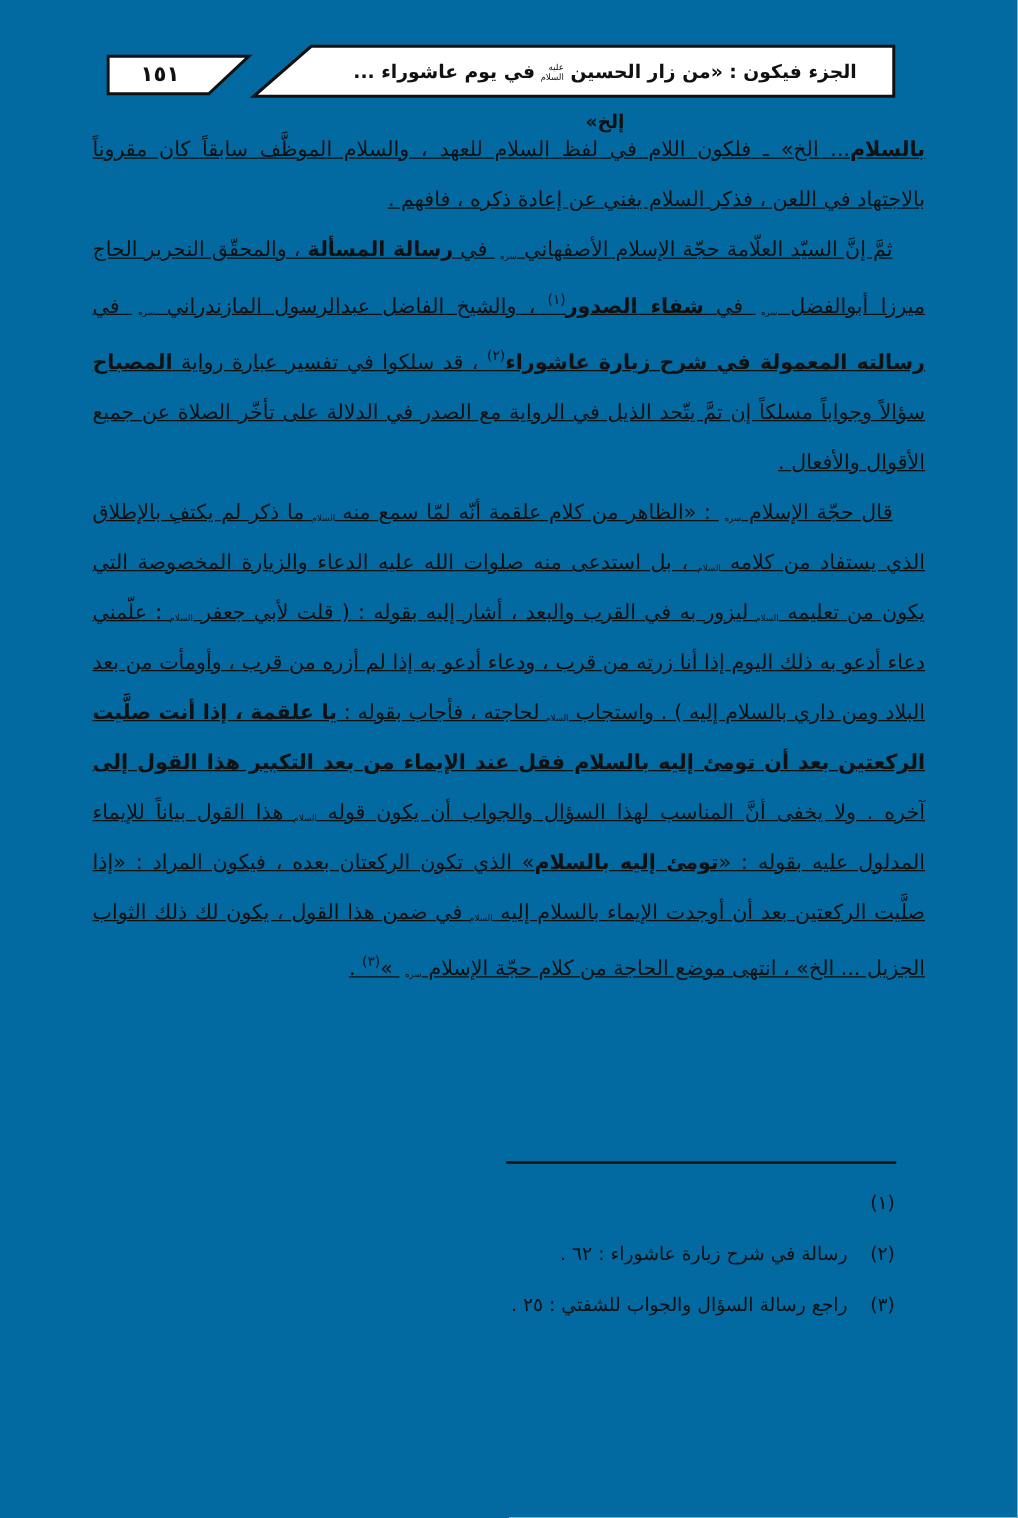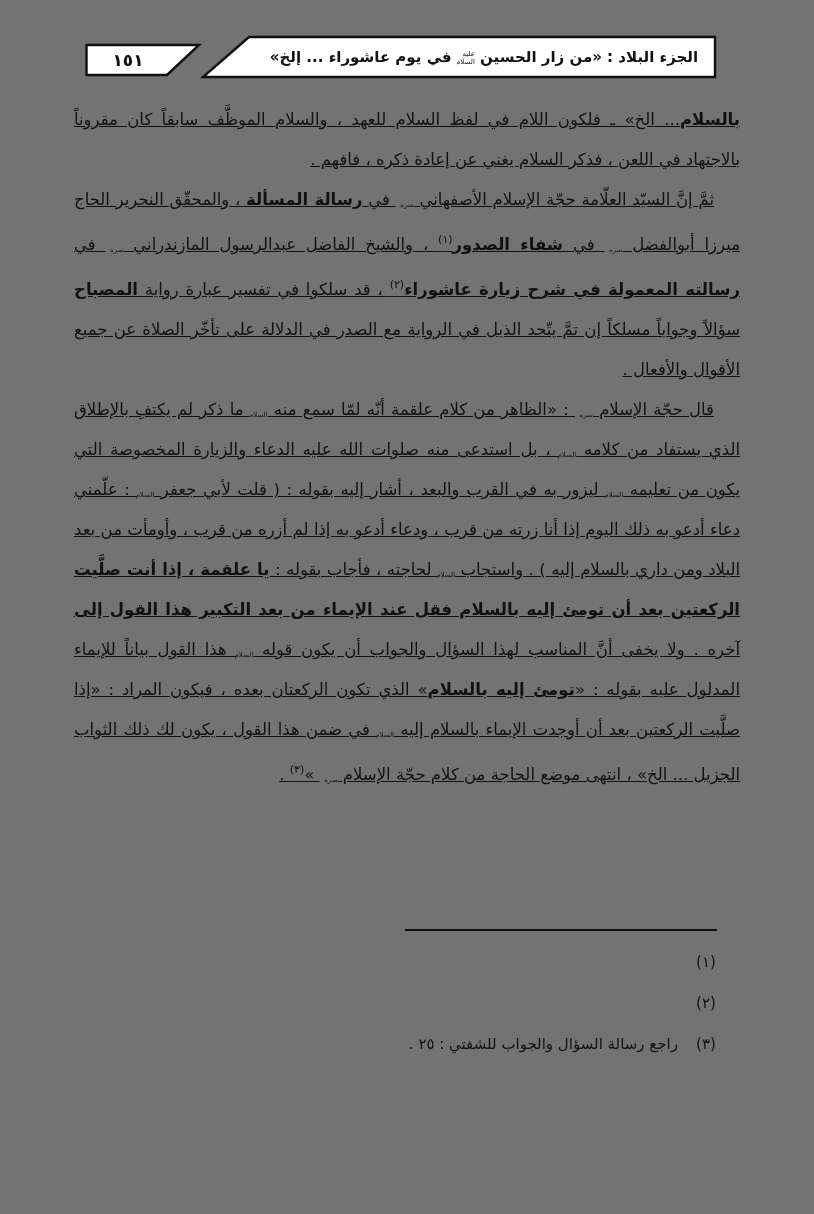--- a/index.html
+++ b/index.html
@@ -1,20 +1,20 @@
 <!DOCTYPE html>
 <html lang="ar" dir="rtl"><head>
 <meta charset="utf-8">
 <style>
   html,body{margin:0;padding:0;background:#e9e9e9;}
   .page{
     position:relative;
     width:814px;height:1214px;
     margin:0 auto;
-    background:#737373;
+    background:#0369a1;
     direction:rtl;
     font-family:"DejaVu Sans", sans-serif;
     color:#111111;
     overflow:hidden;
   }
 
   
   .header-banner{position:absolute;top:31px;left:85px;width:632px;height:48px;}
   .header-banner svg{position:absolute;top:0;left:0;}
   .page-number{
@@ -65,37 +65,38 @@
 <div class="page">
 
   <div class="header-banner">
     <svg width="632" height="48" viewBox="0 0 632 48">
 
       <polygon points="630,6 630,46 118,46 164,6" fill="#ffffff" stroke="#111111" stroke-width="2.4"></polygon>
 
       <polygon points="1.5,14 114,14 82,44 1.5,44" fill="#ffffff" stroke="#111111" stroke-width="2.4"></polygon>
     </svg>
     <div class="page-number">١٥١</div>
-    <div class="header-title"><span class="seg">الجزء البلاد : «من زار الحسين </span><span class="stamp">عليه السلام</span><span class="seg"> في يوم عاشوراء ... إلخ»</span></div>
+    <div class="header-title"><span class="seg">الجزء فيكون : «من زار الحسين </span><span class="stamp">عليه السلام</span><span class="seg"> في يوم عاشوراء ... إلخ»</span></div>
   </div>
 
   <div class="body-text" id="paragraphs">
       <p class="para no-indent"><span class="seg bold">بالسلام</span><span class="seg">... الخ» ـ فلكون اللام في لفظ السلام للعهد ، والسلام الموظَّف سابقاً كان مقروناً بالاجتهاد في اللعن ، فذكر السلام يغني عن إعادة ذكره ، فافهم .</span></p>
       <p class="para"><span class="seg">ثمَّ إنَّ السيّد العلّامة حجّة الإسلام الأصفهاني </span><span class="stamp">قدس سره</span><span class="seg"> في </span><span class="seg bold">رسالة المسألة</span><span class="seg"> ، والمحقّق النحرير الحاج ميرزا أبوالفضل </span><span class="stamp">قدس سره</span><span class="seg"> في </span><span class="seg bold">شفاء الصدور</span><span class="fn-ref">(١)</span><span class="seg"> ، والشيخ الفاضل عبدالرسول المازندراني </span><span class="stamp">قدس سره</span><span class="seg"> في </span><span class="seg bold">رسالته المعمولة في شرح زيارة عاشوراء</span><span class="fn-ref">(٢)</span><span class="seg"> ، قد سلكوا في تفسير عبارة رواية </span><span class="seg bold">المصباح</span><span class="seg"> سؤالاً وجواباً مسلكاً إن تمَّ يتّحد الذيل في الرواية مع الصدر في الدلالة على تأخّر الصلاة عن جميع الأقوال والأفعال .</span></p>
       <p class="para"><span class="seg">قال حجّة الإسلام </span><span class="stamp">قدس سره</span><span class="seg"> : «الظاهر من كلام علقمة أنّه لمّا سمع منه </span><span class="stamp">عليه السلام</span><span class="seg"> ما ذكر لم يكتفِ بالإطلاق الذي يستفاد من كلامه </span><span class="stamp">عليه السلام</span><span class="seg"> ، بل استدعى منه صلوات الله عليه الدعاء والزيارة المخصوصة التي يكون من تعليمه </span><span class="stamp">عليه السلام</span><span class="seg"> ليزور به في القرب والبعد ، أشار إليه بقوله : ( قلت لأبي جعفر </span><span class="stamp">عليه السلام</span><span class="seg"> : علّمني دعاء أدعو به ذلك اليوم إذا أنا زرته من قرب ، ودعاء أدعو به إذا لم أزره من قرب ، وأومأت من بعد البلاد ومن داري بالسلام إليه ) . واستجاب </span><span class="stamp">عليه السلام</span><span class="seg"> لحاجته ، فأجاب بقوله : </span><span class="seg bold">يا علقمة ، إذا أنت صلَّيت الركعتين بعد أن تومئ إليه بالسلام فقل عند الإيماء من بعد التكبير هذا القول إلى</span><span class="seg"> آخره . ولا يخفى أنَّ المناسب لهذا السؤال والجواب أن يكون قوله </span><span class="stamp">عليه السلام</span><span class="seg"> هذا القول بياناً للإيماء المدلول عليه بقوله : «</span><span class="seg bold">تومئ إليه بالسلام</span><span class="seg">» الذي تكون الركعتان بعده ، فيكون المراد : «إذا صلَّيت الركعتين بعد أن أوجدت الإيماء بالسلام إليه </span><span class="stamp">عليه السلام</span><span class="seg"> في ضمن هذا القول ، يكون لك ذلك الثواب الجزيل ... الخ» ، انتهى موضع الحاجة من كلام حجّة الإسلام </span><span class="stamp">قدس سره</span><span class="seg"> »</span><span class="fn-ref">(٣)</span><span class="seg"> .</span></p>
     </div>
 
   <div class="footnote-sep"></div>
 
   <div class="footnotes" id="footnotes">
       <div class="fn-row">
         <span class="fn-marker">(١)</span>
       </div>
       <div class="fn-row">
         <span class="fn-marker">(٢)</span>
+        <span class="fn-text">رسالة في شرح زيارة عاشوراء : ٦٢ .</span>
       </div>
       <div class="fn-row">
         <span class="fn-marker">(٣)</span>
         <span class="fn-text">راجع رسالة السؤال والجواب للشفتي : ٢٥ .</span>
       </div>
     </div>
 
 </div>
 
 </body></html>

